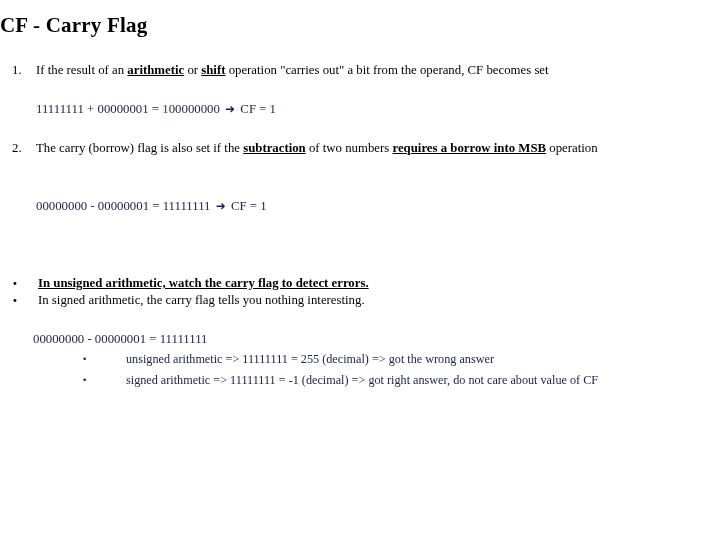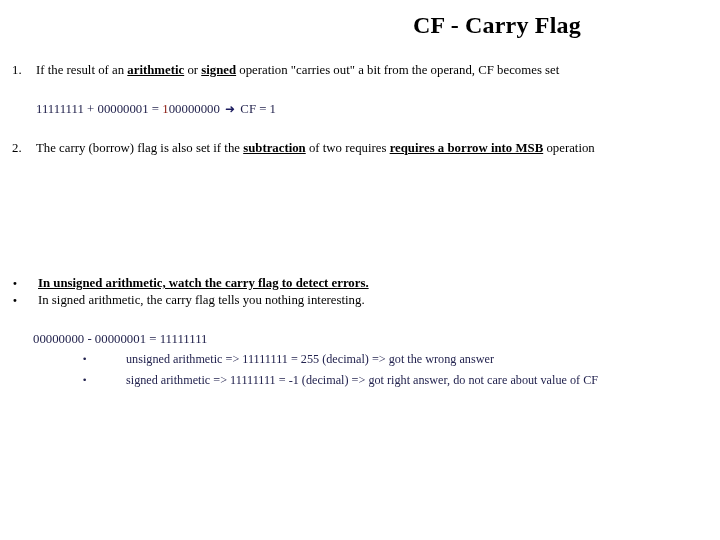--- a/index.html
+++ b/index.html
@@ -25,22 +25,22 @@
     height: 540px;
     background: #ffffff;
   }
 
   
   .slide-title {
     position: absolute;
     top: 12px;
     left: 0;
     width: 581px;
-    text-align: right;
-    font-size: 24px;
+    text-align: left;
+    font-size: 21px;
     font-weight: bold;
     letter-spacing: 0.2px;
     color: #000000;
     line-height: 26px;
   }
 
   
   .num-item {
     position: absolute;
     left: 12px;
@@ -134,30 +134,31 @@
 </style>
 </head>
 <body>
 
 <div class="slide">
 
   <div class="slide-title">CF - Carry Flag</div>
 
   <div class="num-item" style="top:62px;">
     <span class="marker">1.</span>
-    <span class="body"><span>If the result of an </span><strong>arithmetic</strong><span> or </span><strong>signed</strong><span> operation "carries out" a bit from the operand, CF becomes set</span></span>
+    <span class="body"><span>If the result of an </span><strong>arithmetic</strong><span> or </span><strong>shift</strong><span> operation "carries out" a bit from the operand, CF becomes set</span></span>
   </div>
 
   <div class="eq-line" style="top:101px; left:36px;"><span>11111111 + 00000001 = </span><span class="hl">1</span><span>00000000 </span><span class="arrow">➜</span><span> CF = 1</span></div>
 
   <div class="num-item" style="top:140px;">
     <span class="marker">2.</span>
-    <span class="body"><span>The carry (borrow) flag is also set if the </span><strong>subtraction</strong><span> of two requires </span><strong>requires a borrow into MSB</strong><span> operation</span></span>
+    <span class="body"><span>The carry (borrow) flag is also set if the </span><strong>subtraction</strong><span> of two numbers </span><strong>requires a borrow into MSB</strong><span> operation</span></span>
   </div>
 
+  <div class="eq-line" style="top:198px; left:36px;"><span>00000000 - 00000001 = 11111111 </span><span class="arrow">➜</span><span> CF = 1</span></div>
 
   <div class="bullet-item" style="top:275px;">
     <span class="dot">•</span>
     <span class="body b">In unsigned arithmetic, watch the carry flag to detect errors.</span>
   </div>
 
   <div class="bullet-item" style="top:292px;">
     <span class="dot">•</span>
     <span class="body">In signed arithmetic, the carry flag tells you nothing interesting.</span>
   </div>

